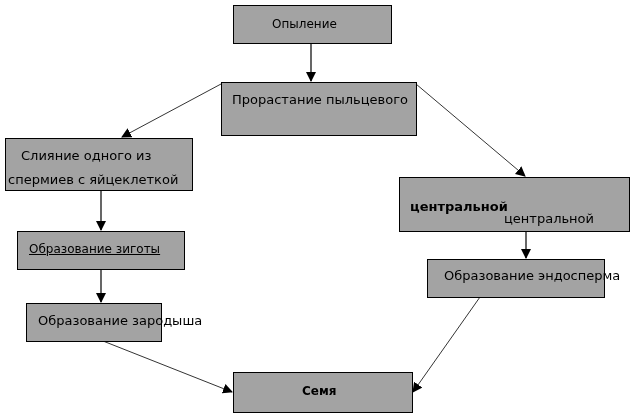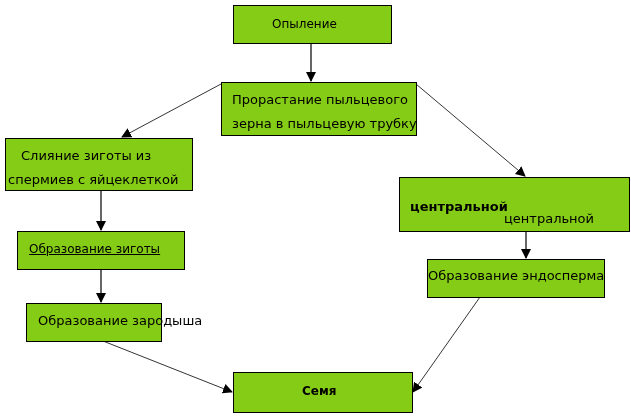--- a/index.html
+++ b/index.html
@@ -1,18 +1,18 @@
 <!DOCTYPE html>
 <html><head>
   <meta charset="utf-8">
   <style>
     html, body { margin: 0; padding: 0; background: #ffffff; }
     body { width: 631px; height: 416px; position: relative; overflow: hidden;
            font-family: "DejaVu Sans", sans-serif; color: #000; }
-    .box { position: absolute; border: 1px solid #000; background: #84cc16; box-sizing: border-box; }
+    .box { position: absolute; border: 1px solid #000; background: #a3a3a3; box-sizing: border-box; }
     .t { position: absolute; white-space: nowrap; font-size: 13px; }
     .t-lg { font-size: 12px; }
     svg.arrows { position: absolute; left: 0; top: 0; }
   </style>
 </head>
 <body>
 
 <svg class="arrows" width="631" height="416">
   <defs>
     <marker id="ah" markerWidth="10" markerHeight="10" refX="9" refY="5" orient="auto" markerUnits="userSpaceOnUse">
@@ -28,40 +28,39 @@
   <line x1="103" y1="341" x2="232" y2="392" stroke="#000" stroke-width="0.8" marker-end="url(#ah)"></line>
   <line x1="480" y1="297" x2="413" y2="392" stroke="#000" stroke-width="0.8" marker-end="url(#ah)"></line>
 </svg>
 
 <div class="box" style="left:233px; top:5px; width:159px; height:39px;">
   <span class="t t-lg" style="left:38px; top:11px;">Опыление</span>
 </div>
 
 <div class="box" style="left:221px; top:82px; width:196px; height:54px;">
   <span class="t" style="left:10px; top:9px;">Прорастание  пыльцевого</span>
-  <span class="t" style="left:10px; top:33px;">зерна в пыльцевую трубку</span>
 </div>
 
 <div class="box" style="left:5px; top:138px; width:188px; height:53px;">
-  <span class="t" style="left:15px; top:9px;">Слияние зиготы из</span>
+  <span class="t" style="left:15px; top:9px;">Слияние одного из</span>
   <span class="t" style="left:2px; top:33px;">спермиев с яйцеклеткой</span>
 </div>
 
 <div class="box" style="left:17px; top:231px; width:168px; height:39px;">
   <span class="t t-lg" style="left:11px; top:10px;text-decoration:underline;">Образование зиготы</span>
 </div>
 
 <div class="box" style="left:26px; top:303px; width:136px; height:39px;">
   <span class="t" style="left:11px; top:9px;">Образование зародыша</span>
 </div>
 
 <div class="box" style="left:399px; top:177px; width:231px; height:55px;">
   <span class="t" style="left:10px; top:21px;font-weight:bold;">центральной</span>
   <span class="t" style="left:104px; top:33px;">центральной</span>
 </div>
 
 <div class="box" style="left:427px; top:259px; width:178px; height:39px;">
-  <span class="t" style="left:0; top:8px;">Образование эндосперма</span>
+  <span class="t" style="left:16px; top:8px;">Образование эндосперма</span>
 </div>
 
 <div class="box" style="left:233px; top:372px; width:180px; height:41px;">
   <span class="t t-lg" style="left:68px; top:11px;font-weight:bold;">Семя</span>
 </div>
 
 </body></html>

